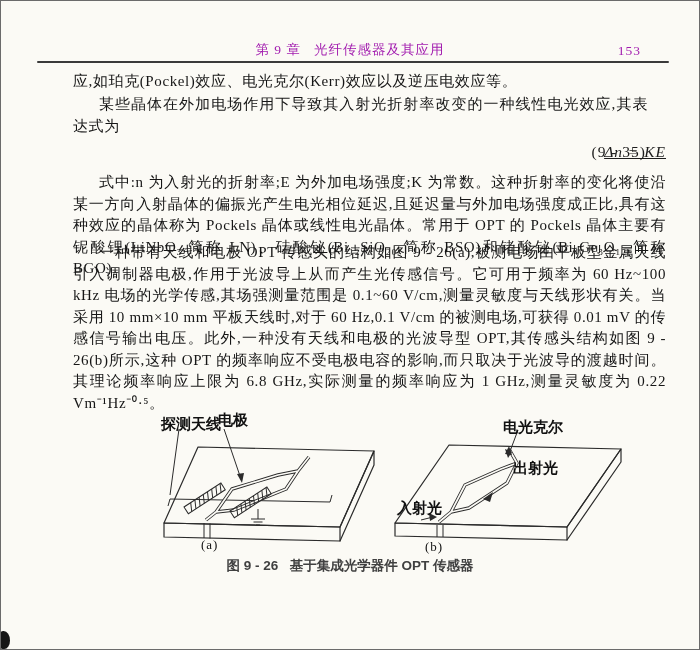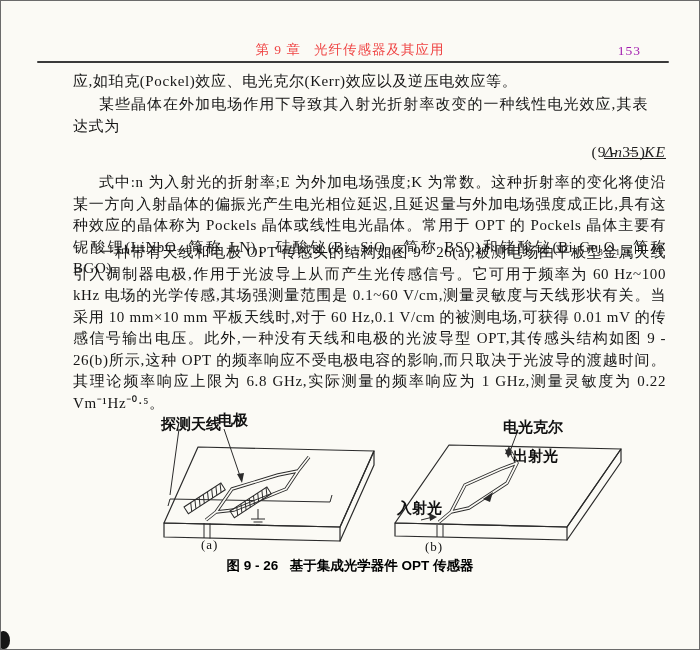--- a/index.html
+++ b/index.html
@@ -9,21 +9,21 @@
     font-family:"Liberation Serif","DejaVu Serif",serif;
   }
   .page{
     position:relative;width:698px;height:648px;
     background:#fbfaf5;border:1px solid #6b6b6b;
     overflow:hidden;color:#1c1c1c;
   }
   
   .running-title{
     position:absolute;top:40px;left:0;width:100%;
-    text-align:center;font-size:13.5px;color:#ef4444;
+    text-align:center;font-size:13.5px;color:#a21caf;
     white-space:pre;letter-spacing:1px;
   }
   .page-number{
     position:absolute;top:42px;right:58px;
     font-size:13.5px;color:#a21caf;letter-spacing:1px;
   }
   .head-rule{
     position:absolute;top:60px;left:36px;width:632px;height:2px;
     background:#3a3a3a;border-radius:1px;
   }
@@ -60,21 +60,21 @@
     font-family:"Liberation Sans","DejaVu Sans",sans-serif;
     font-weight:bold;font-size:15px;color:#111;white-space:pre;
   }
   .sub-label{
     position:absolute;font-size:13px;color:#111;letter-spacing:1px;
   }
   .fig-caption{
     position:absolute;top:556px;left:0;width:100%;
     text-align:center;
     font-family:"Liberation Sans","DejaVu Sans",sans-serif;
-    font-weight:bold;font-size:13.5px;color:#000000;white-space:pre;
+    font-weight:bold;font-size:13.5px;color:#404040;white-space:pre;
   }
   svg{position:absolute;overflow:visible;}
   .ln{stroke:#2b2b2b;stroke-width:1.2;fill:none;stroke-linejoin:round;stroke-linecap:round;}
   .thin{stroke:#2b2b2b;stroke-width:1;fill:none;}
   .wg-outer{stroke:#2b2b2b;stroke-width:3.4;fill:none;stroke-linejoin:round;stroke-linecap:butt;}
   .wg-inner{stroke:#fbfaf5;stroke-width:1.7;fill:none;stroke-linejoin:round;stroke-linecap:butt;}
   .arrow{fill:#2b2b2b;stroke:none;}
   .artifact{
     position:absolute;left:-3px;top:630px;width:12px;height:18px;
     background:#161616;border-radius:45% 55% 50% 40%;
@@ -158,21 +158,21 @@
       <path class="thin" d="M40,93 L52,90"></path>
       <polygon class="arrow" points="56,90 48,86 49,94"></polygon>
 
       <path class="thin" d="M137,3 L128,27"></path>
       <polygon class="arrow" points="127,31 124,22 131,25"></polygon>
     </svg>
 
     <span class="fig-label" style="left:88px;top:4px">探测天线</span>
     <span class="fig-label" style="left:145px;top:0">电极</span>
     <span class="fig-label" style="left:430px;top:7px">电光克尔</span>
-    <span class="fig-label" style="left:440px;top:36px">出射光</span>
+    <span class="fig-label" style="left:440px;top:48px">出射光</span>
     <span class="fig-label" style="left:324px;top:88px">入射光</span>
     <span class="sub-label" style="left:128px;top:126px">(a)</span>
     <span class="sub-label" style="left:352px;top:128px">(b)</span>
   </div>
 
   <div class="fig-caption">图 9 - 26   基于集成光学器件 OPT 传感器</div>
 
 
   <div class="artifact"></div>
 </div>

